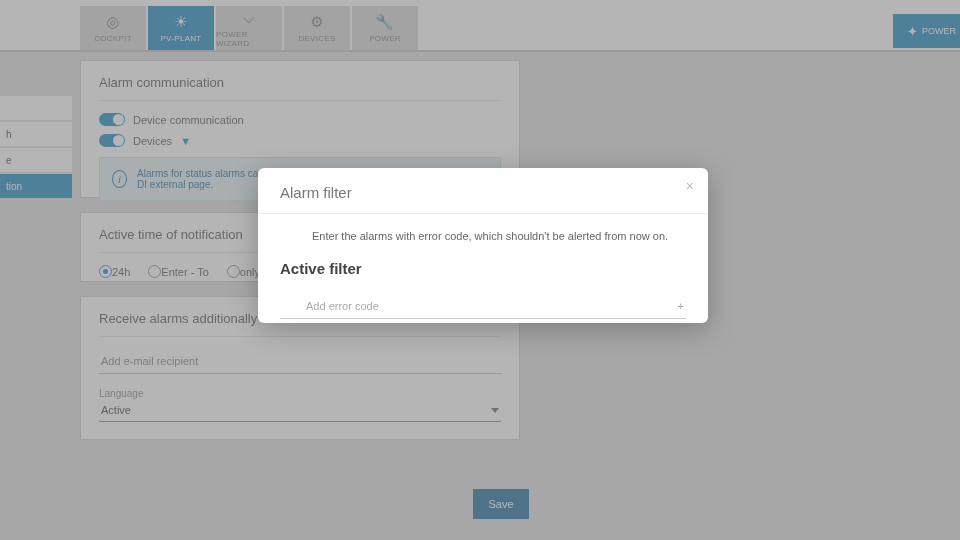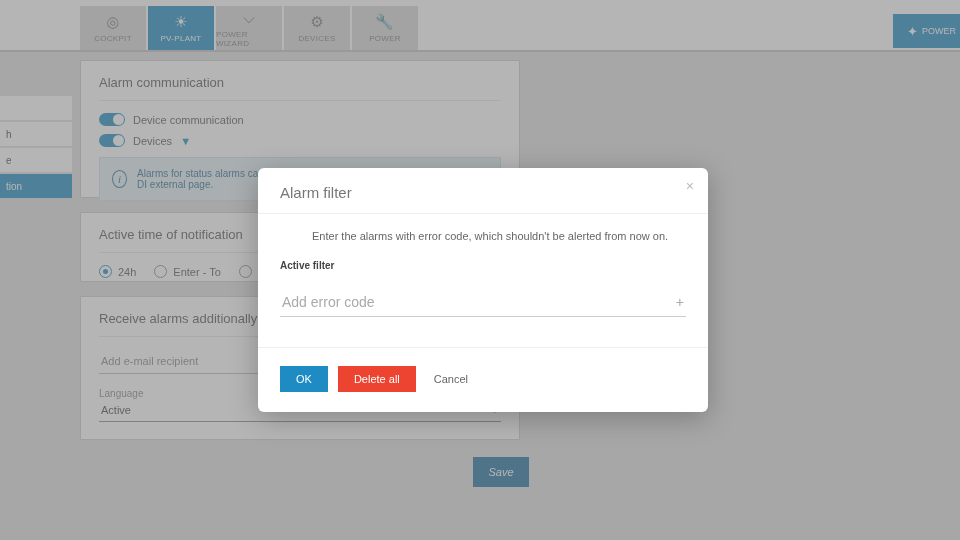--- a/index.html
+++ b/index.html
@@ -22,44 +22,44 @@
   
   .card1 { top: 60px; height: 138px; }
   .toggle-row { display: flex; align-items: center; gap: 8px; margin-bottom: 8px; font-size: 11px; color: #555; }
   .toggle { width: 26px; height: 13px; border-radius: 7px; background: #1e8bc3; position: relative; }
   .toggle::after { content:''; position:absolute; right:1px; top:1px; width:11px; height:11px; border-radius:50%; background:#fff; }
   .info-box { margin-top: 10px; background: #e4eff6; border: 1px solid #c9dfec; padding: 10px 12px; display: flex; align-items: center; gap: 10px; color: #2a6f98; font-size: 10px; }
   .info-icon { width: 18px; height: 18px; border: 1.5px solid #2a6f98; border-radius: 50%; display:flex; align-items:center; justify-content:center; font-style: italic; font-family: Georgia, serif; font-size: 11px; color:#2a6f98; }
   
   .card2 { top: 212px; height: 70px; }
   .radio-row { display: flex; gap: 18px; align-items:center; }
-  .radio { display:inline-flex; align-items:center; gap:6px; font-size:11px; color:#555; }
+  .radio { display:inline-flex; align-items:center; font-size:11px; color:#555; }
   .rdot { width:13px; height:13px; border:1.5px solid #1e8bc3; border-radius:50%; position:relative; }
   .rdot.sel::after{ content:''; position:absolute; left:2.5px; top:2.5px; width:5px; height:5px; border-radius:50%; background:#1e8bc3; }
   .rdot.un { border-color:#888; }
   
   .card3 { top: 296px; height: 144px; }
   .email-field { margin-top: 8px; border-bottom: 1px solid #bbb; padding: 6px 2px; color:#888; font-size:11px; }
   .lang-label { margin-top: 14px; font-size: 10px; color:#888; }
   .lang-sel { border-bottom: 1px solid #888; padding: 5px 2px; display:flex; justify-content:space-between; align-items:center; font-size:11px; color:#444; }
   .caret-d { width:0; height:0; border-left:4px solid transparent; border-right:4px solid transparent; border-top:5px solid #666; }
   
-  .save-btn { position:absolute; left: 473px; top: 457px; width: 56px; height: 30px; background:#1e6fa0; color:#fff; border:none; font-size:11px; display:flex; align-items:center; justify-content:center; cursor:pointer;font-style:italic; }
+  .save-btn { position:absolute; left: 473px; top: 489px; width: 56px; height: 30px; background:#1e6fa0; color:#fff; border:none; font-size:11px; display:flex; align-items:center; justify-content:center; cursor:pointer; }
   
   .overlay { position:absolute; inset:0; background: rgba(120,120,120,0.55); }
   
   .modal { position:absolute; left: 258px; top: 168px; width: 450px; background:#fff; border-radius:6px; box-shadow: 0 6px 28px rgba(0,0,0,0.25); }
   .modal-head { padding: 16px 22px 12px; border-bottom: 1px solid #eee; position:relative; }
   .modal-title { font-size: 15px; font-weight:400; color:#777; }
   .modal-close { position:absolute; right:14px; top:10px; color:#bbb; font-size:14px; cursor:pointer; }
   .modal-body { padding: 16px 22px 4px; }
   .modal-desc { font-size: 11px; color:#666; margin-bottom: 18px; padding-left: 32px; }
-  .modal-sub { font-size: 10px; font-weight:700; color:#444; margin-bottom: 18px; }
+  .modal-sub { font-size: 15px; font-weight:700; color:#444; margin-bottom: 18px; }
   .filter-input { border-bottom:1px solid #ccc; padding:5px 2px 6px; display:flex; justify-content:space-between; align-items:center; }
-  .filter-input span { color:#aaa; font-size:14px; }
+  .filter-input span { color:#aaa; font-size:11px;margin-left:24px; }
   .plus { color:#999; font-size:15px; font-weight:300; cursor:pointer; }
   .modal-foot { padding: 18px 22px 20px; border-top:1px solid #eee; display:flex; gap:10px; align-items:center; margin-top: 26px; }
   .btn { height:26px; padding: 0 16px; border:none; font-size:11px; cursor:pointer; display:flex; align-items:center; justify-content:center; }
   .btn-primary { background:#1e8bc3; color:#fff; }
   .btn-danger { background:#ed4431; color:#fff; }
   .btn-link { background:transparent; color:#666; padding-left:8px; }
   
   .funnel-icon { color:#1e8bc3; font-size:11px; }
 </style>
 </head>
@@ -156,18 +156,13 @@
     <div class="modal-close">×</div>
   </div>
   <div class="modal-body">
     <div class="modal-desc">Enter the alarms with error code, which shouldn't be alerted from now on.</div>
     <div class="modal-sub">Active filter</div>
     <div class="filter-input">
       <span>Add error code</span>
       <span class="plus">+</span>
     </div>
   </div>
-  <div class="modal-foot">
-    <button class="btn btn-primary">OK</button>
-    <button class="btn btn-danger">Delete all</button>
-    <button class="btn btn-link">Cancel</button>
-  </div>
 </div>
 
 </body></html>

